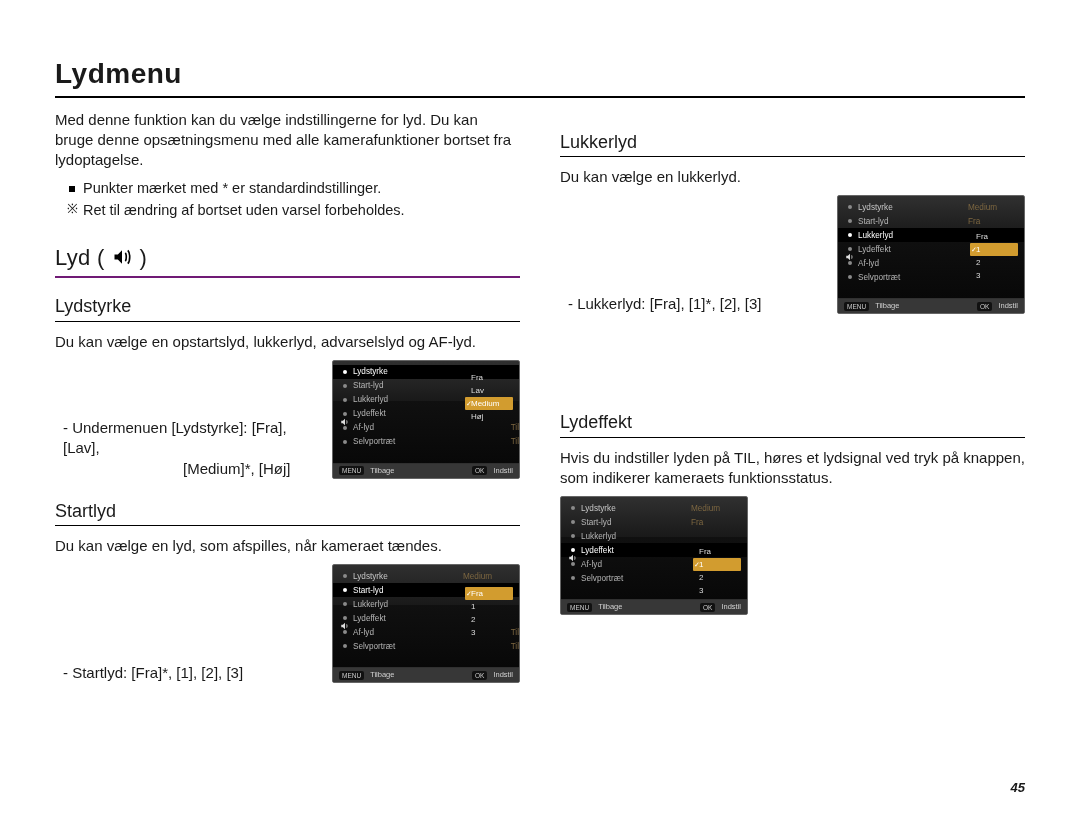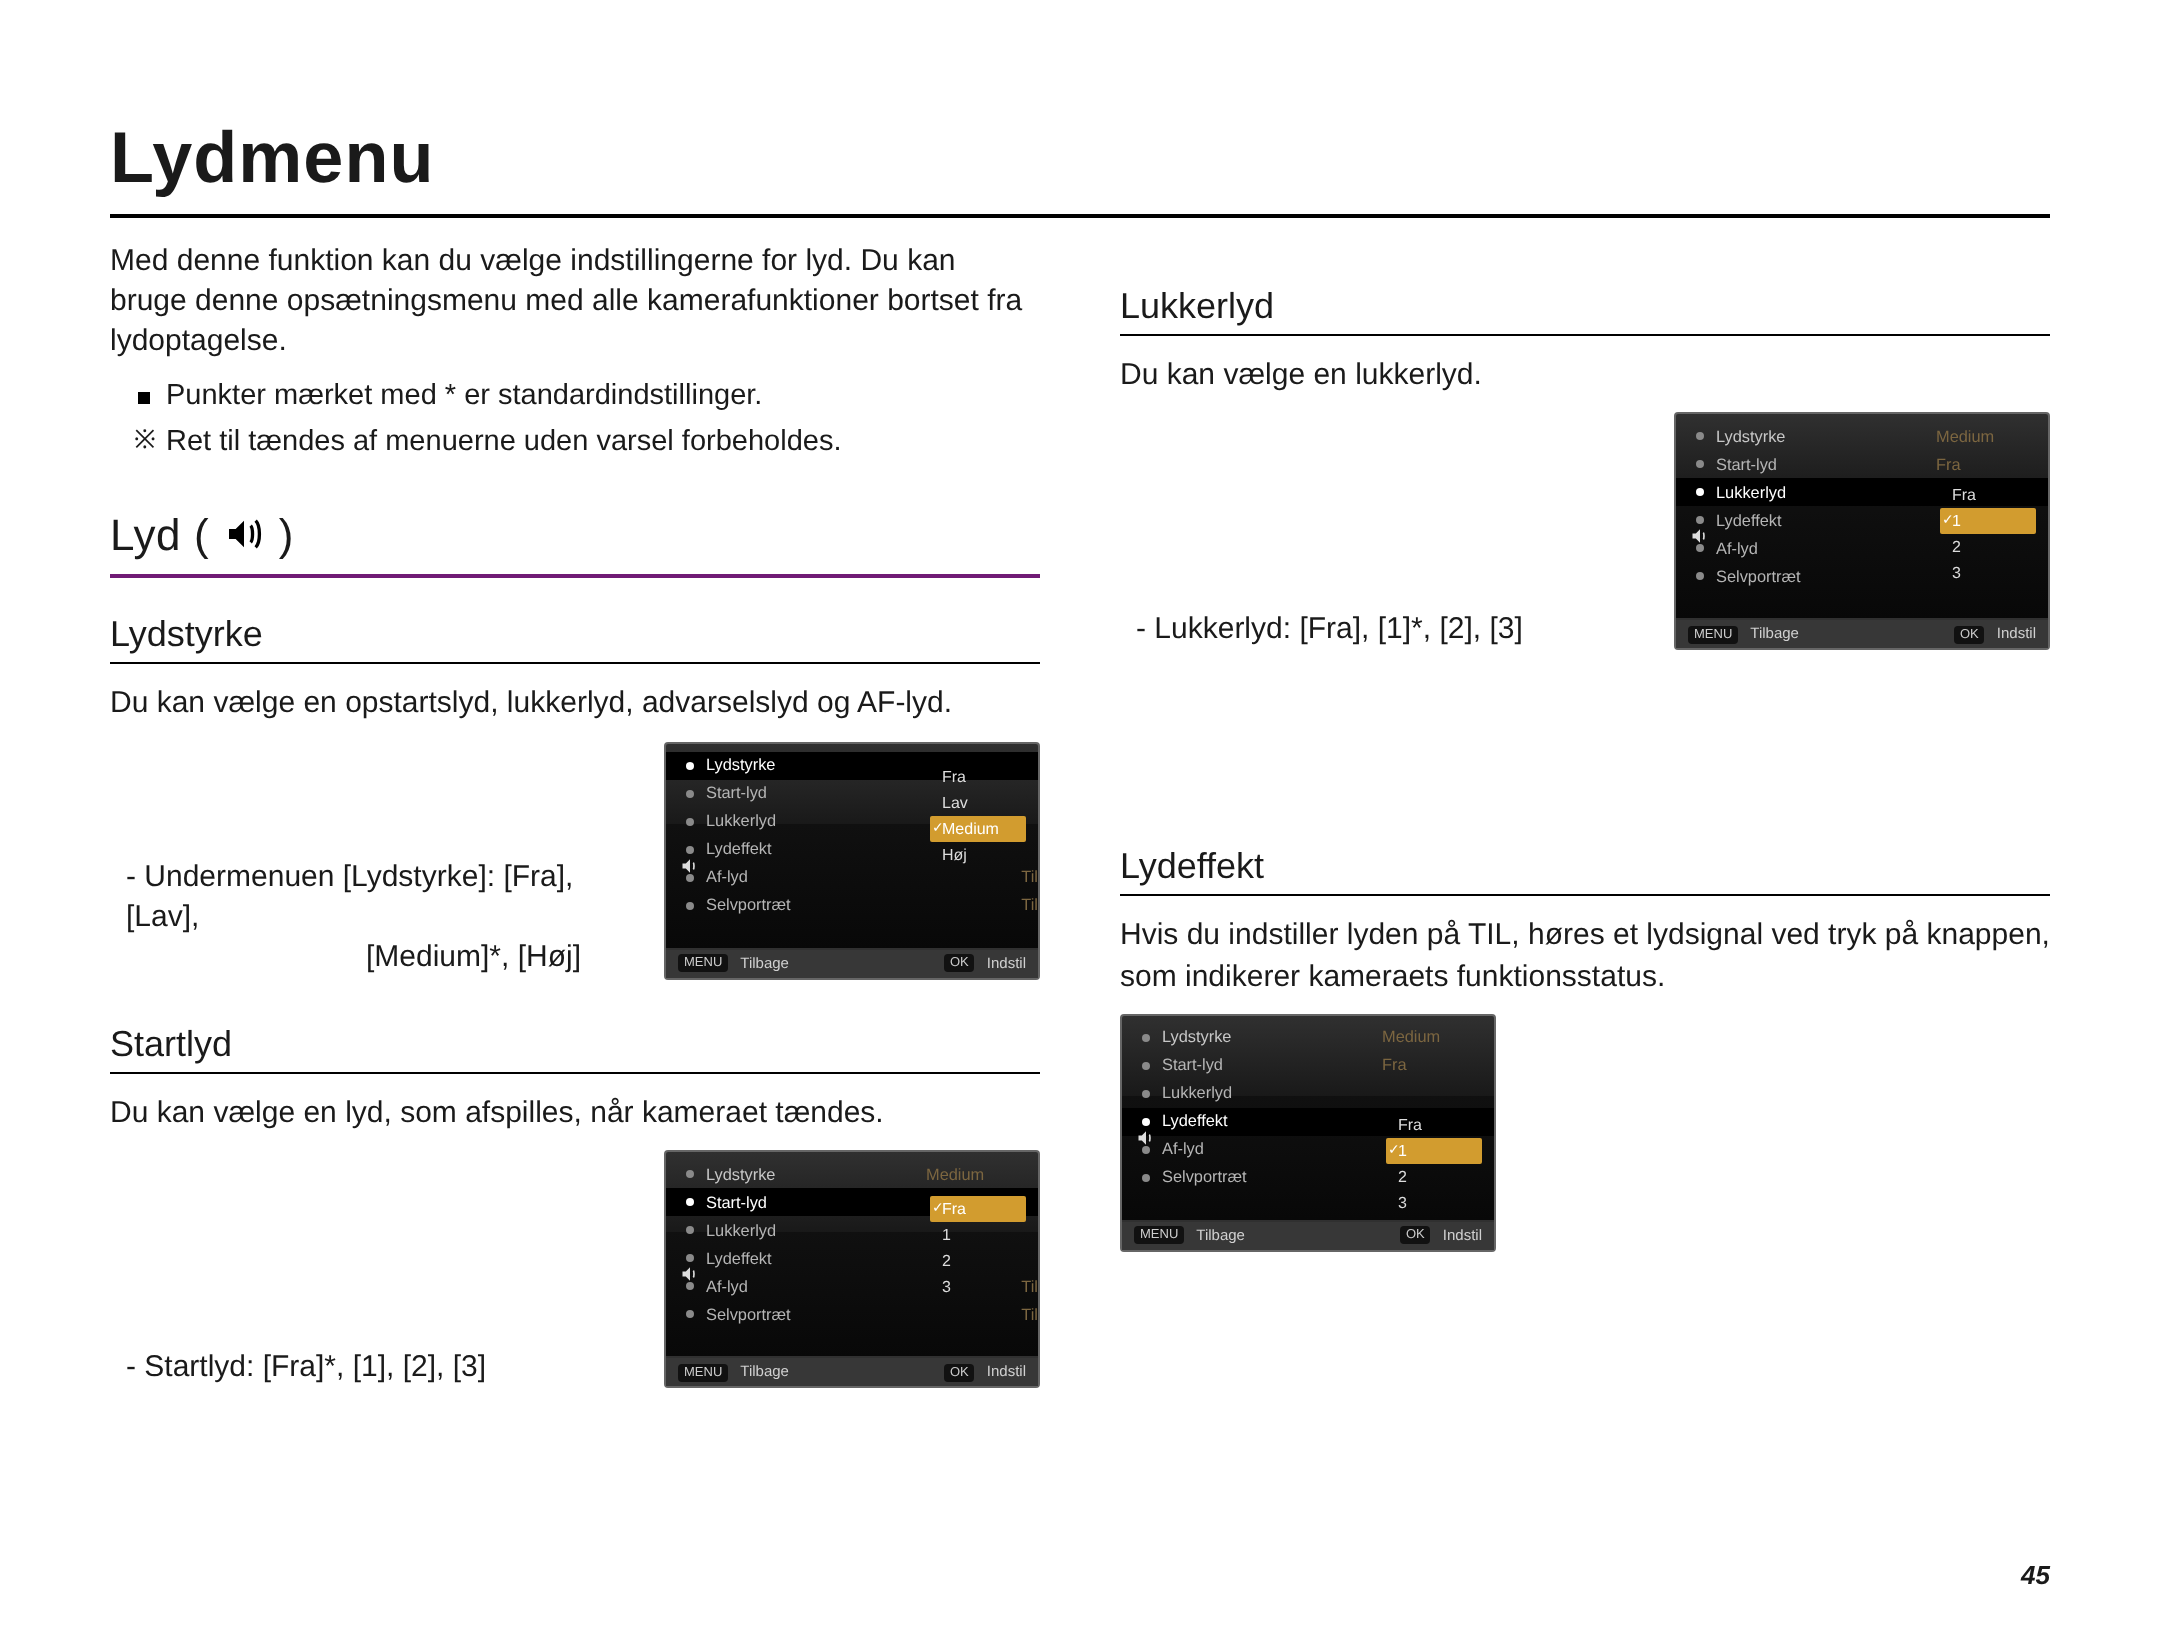--- a/index.html
+++ b/index.html
@@ -20,21 +20,21 @@
   }
   .columns {
     display: flex;
     gap: 40px;
   }
   .col {
     flex: 1;
     min-width: 0;
   }
   h1.page-title {
-    font-size: 36px;
+    font-size: 28px;
     font-weight: bold;
     margin: 0 0 2px 0;
     padding-bottom: 3px;
     border-bottom: 2px solid #000;
     letter-spacing: 0.5px;
   }
   h2.section-title {
     font-size: 22px;
     font-weight: normal;
     margin: 22px 0 2px 0;
@@ -204,21 +204,21 @@
   <h1 class="page-title">Lydmenu</h1>
 
   <div class="columns">
 
     <div class="col">
 
       <p class="body">Med denne funktion kan du vælge indstillingerne for lyd. Du kan bruge denne opsætningsmenu med alle kamerafunktioner bortset fra lydoptagelse.</p>
 
       <div class="bullets">
         <div class="line">Punkter mærket med * er standardindstillinger.</div>
-        <div class="xline">Ret til tændes af menuerne uden varsel forbeholdes.</div>
+        <div class="xline">Ret til ændring af bortset uden varsel forbeholdes.</div>
       </div>
 
       <h2 class="section-title">
         <span>Lyd ( </span><svg class="sound-icon" width="22" height="20" viewBox="0 0 24 24">
             <path fill="#000" d="M3 9v6h4l5 5V4L7 9H3z"></path>
             <path fill="none" stroke="#000" stroke-width="2" d="M16 7c1.5 1.5 1.5 8.5 0 10M19 4c3 3 3 13 0 16"></path>
           </svg><span> )</span>
       </h2>
 
       <h3 class="subsection-title">Lydstyrke</h3>

